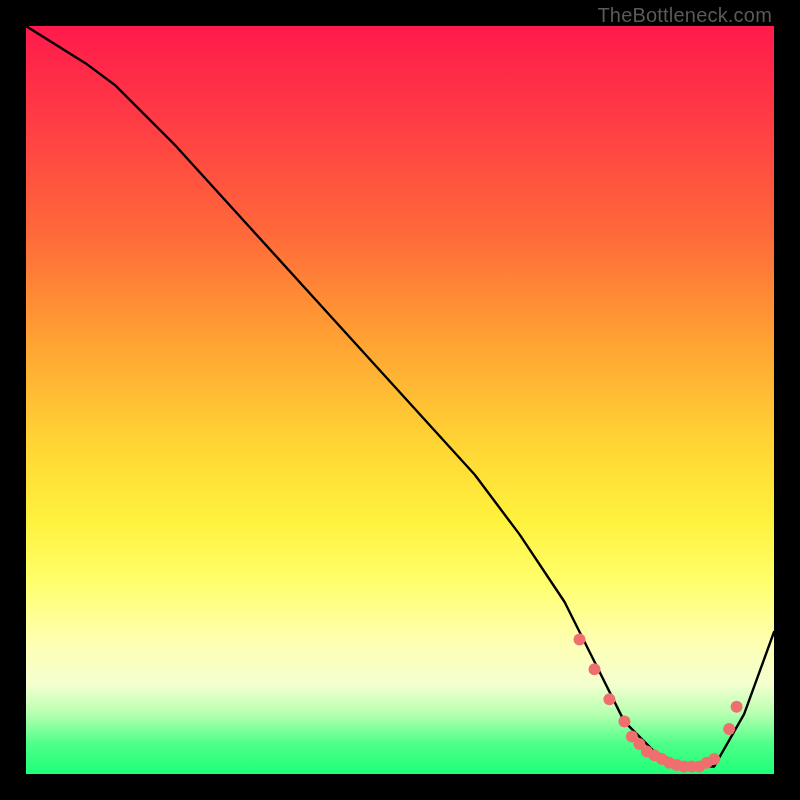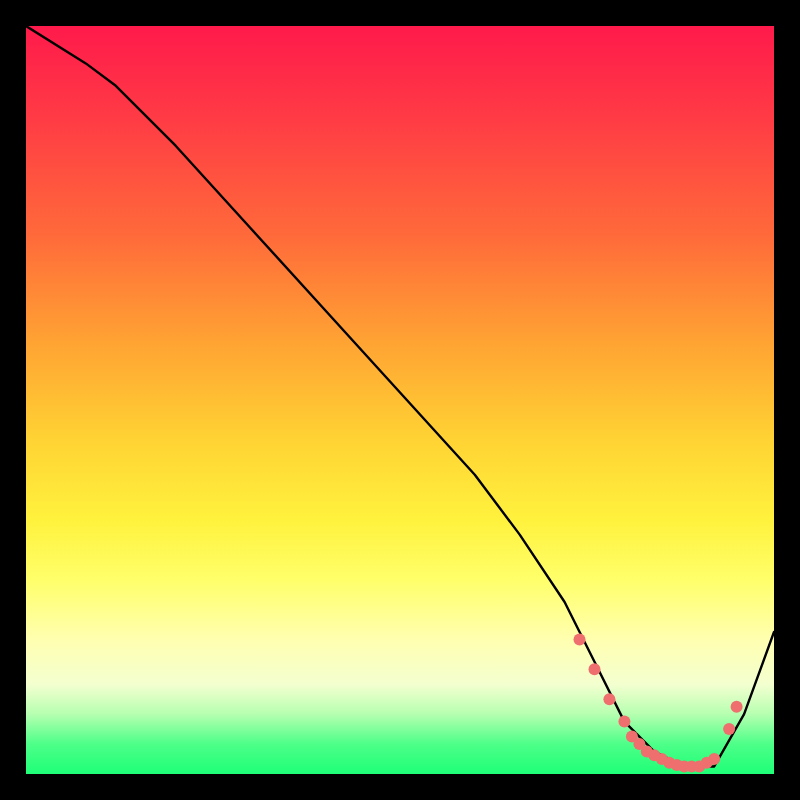--- a/index.html
+++ b/index.html
@@ -54,20 +54,21 @@
     left: 0;
     top: 0;
     width: 748px;
     height: 748px;
   }
 </style>
 </head>
 <body>
 
 <div class="stage">
+  <div class="credit">TheBottleneck.com</div>
 
   <div class="plot">
     <svg class="curve" viewBox="0 0 748 748" preserveAspectRatio="none">
       <path id="curve-path" fill="none" stroke="#000" stroke-width="2.4" stroke-linejoin="round" stroke-linecap="round" d="M0.0 0.0 L59.8 37.4 L89.8 59.8 L149.6 119.7 L224.4 202.0 L299.2 284.2 L374.0 366.5 L448.8 448.8 L493.7 508.6 L538.6 576.0 L568.5 635.8 L598.4 695.6 L628.3 725.6 L658.2 740.5 L688.2 740.5 L718.1 688.2 L748.0 605.9"></path>
       <g id="marker-group">
           <circle cx="553.5" cy="613.4" r="6" fill="#ef6f6f"></circle>
           <circle cx="568.5" cy="643.3" r="6" fill="#ef6f6f"></circle>
           <circle cx="583.4" cy="673.2" r="6" fill="#ef6f6f"></circle>
           <circle cx="598.4" cy="695.6" r="6" fill="#ef6f6f"></circle>
           <circle cx="605.9" cy="710.6" r="6" fill="#ef6f6f"></circle>

